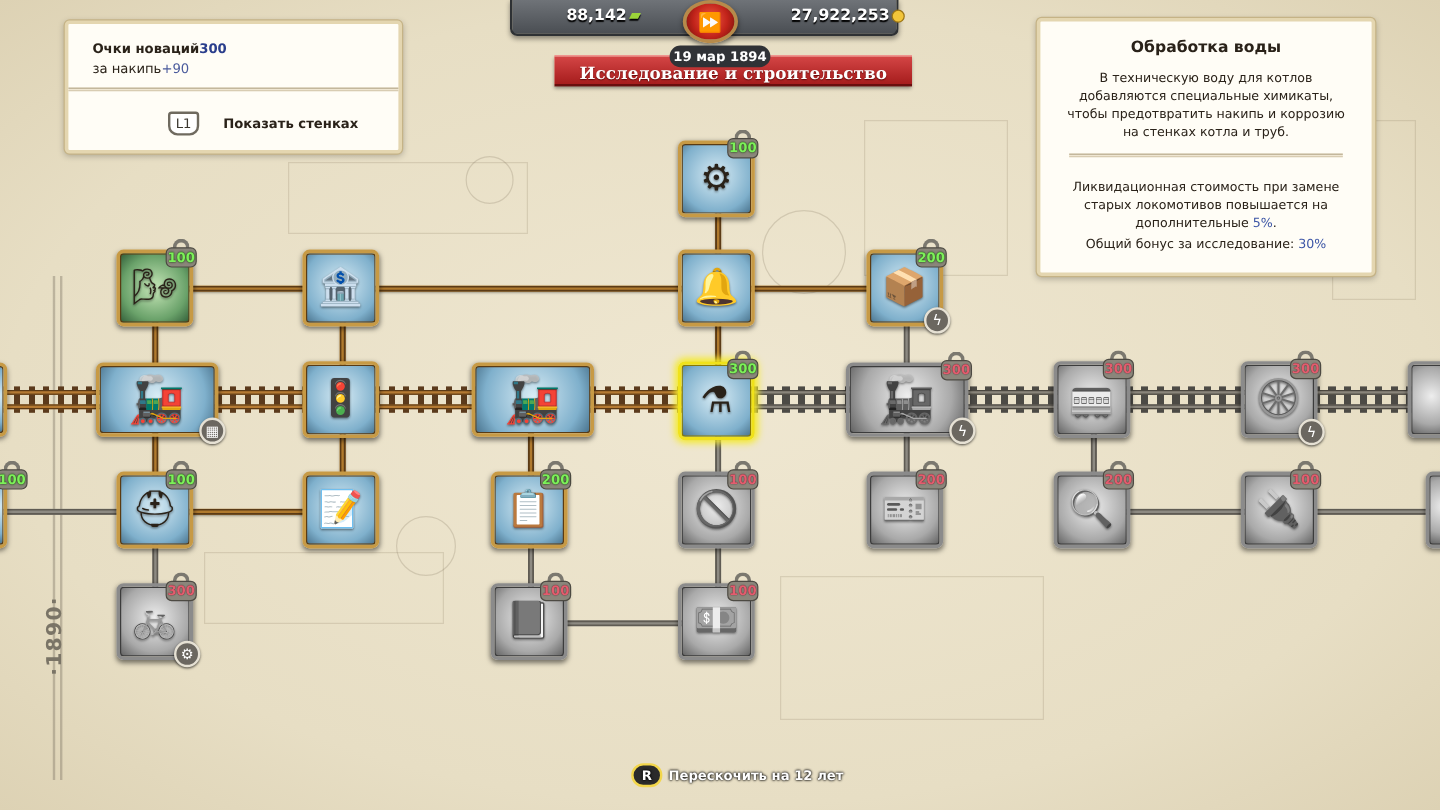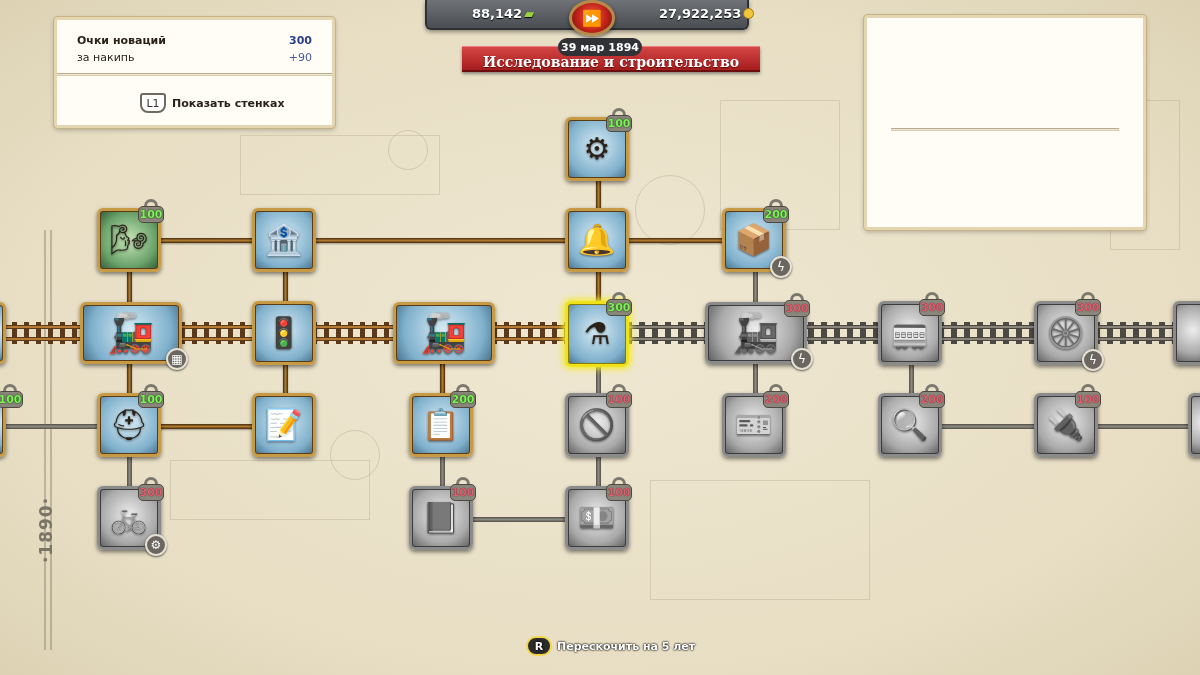--- a/index.html
+++ b/index.html
@@ -45,27 +45,27 @@
   .res{position:absolute;top:6px;color:#fff;font:bold 13px "DejaVu Sans",sans-serif;text-shadow:0 1px 1px #000;display:flex;align-items:center;gap:2px}
   .ffwd{position:absolute;left:569px;top:0;width:46px;height:36px;border-radius:50%;background:radial-gradient(circle at 50% 45%,#f25b45 0%,#c1231a 55%,#6a0f0a 100%);border:3px solid #b78a4a;display:flex;align-items:center;justify-content:center;color:#fff;font-size:16px;box-shadow:0 2px 4px rgba(0,0,0,.5)}
   .date{position:absolute;left:563px;top:38px;width:84px;height:18px;border-radius:9px;background:#303236;color:#fff;font:bold 11px "DejaVu Sans",sans-serif;display:flex;align-items:center;justify-content:center;transform:translateX(-5px)}
   .banner{position:absolute;left:462px;top:46px;width:298px;height:26px;background:linear-gradient(#d44545,#a61d1d);border-top:1px solid #f08080;border-bottom:2px solid #6a0e0e;color:#fff;font:bold 14px "DejaVu Serif",serif;display:flex;align-items:flex-end;justify-content:center;text-shadow:0 1px 1px #5a0a0a;box-shadow:0 2px 3px rgba(0,0,0,.4)}
   .banner:before,.banner:after{content:"";position:absolute;top:6px;width:20px;height:24px;background:#8f1717;z-index:-1}
   .banner:before{left:-14px}.banner:after{right:-14px}
 
   
   .panel{position:absolute;background:#fffdf6;border:3px solid #e4d6b0;border-radius:4px;box-shadow:0 0 0 1px #c5b386,0 2px 5px rgba(0,0,0,.25)}
   .p-left{left:54px;top:17px;width:281px;height:111px}
-  .p-left .row{position:absolute;left:20px;right:20px;display:flex;justify-content:space-between;font-size:11px}
+  .p-left .row{position:absolute;left:20px;right:20px;display:flex;font-size:11px}
   .p-left .r1{top:14px;font-weight:bold}
   .p-left .r2{top:31px}
   .p-left .v1{color:#2a3e8c;font-weight:bold}
   .p-left .v2{color:#4a5a9c}
   .hr{position:absolute;height:3px;border-top:1px solid #b9ac90;border-bottom:1px solid #d8ccb2;background:#efe6d2}
-  .legend-btn{position:absolute;left:83px;top:73px;display:flex;align-items:center;gap:6px;font:bold 11px "DejaVu Sans",sans-serif;cursor:pointer}
+  .legend-btn{position:absolute;left:83px;top:73px;display:flex;align-items:center;gap:20px;font:bold 11px "DejaVu Sans",sans-serif;cursor:pointer}
   .key{display:inline-flex;align-items:center;justify-content:center;width:26px;height:20px;border:2px solid #6f6a5f;border-radius:3px 3px 8px 8px;font-size:11px;font-weight:normal;color:#3b372f;background:#fff}
 
   .p-right{left:864px;top:15px;width:282px;height:215px;text-align:center}
   .p-right h2{position:absolute;left:0;right:0;top:14px;font:bold 13px "DejaVu Sans",sans-serif}
   .p-right .desc{position:absolute;left:16px;right:16px;top:40px;font-size:10.5px;line-height:15px}
   .p-right .eff{position:absolute;left:16px;right:16px;top:131px;font-size:10.5px;line-height:15px}
   .p-right .tot{position:absolute;left:0;right:0;top:180px;font-size:10.5px}
   .hl{color:#3d56a6}
 
   .jump{position:absolute;left:526px;top:636px;display:flex;align-items:center;gap:5px;color:#fff;font:bold 11px "DejaVu Sans",sans-serif;text-shadow:0 0 2px #000,0 0 2px #000;cursor:pointer}
@@ -316,38 +316,42 @@
     <span>27,922,253</span>
     <span style="display:inline-block;width:11px;height:11px;border-radius:50%;background:#f2c53a;border:1px solid #9b7414"></span>
   </div>
 </div>
 <div class="ffwd">
     <span>⏩</span>
   </div>
 <div class="banner">
     <span>Исследование и строительство</span>
   </div>
-<div class="date">39 мар 1894</div>
+<div class="date">19 мар 1894</div>
 
 <div class="panel p-left">
   <div class="row r1">
       <span>Очки новаций</span>
       <span class="v1">300</span>
     </div>
   <div class="row r2">
       <span>за накипь</span>
       <span class="v2">+90</span>
     </div>
   <div class="hr" style="left:0;right:0;top:53px"></div>
   <div class="legend-btn">
     <span class="key">L1</span>
     <span>Показать стенках</span>
   </div>
 </div>
 
 <div class="panel p-right">
+  <h2>Обработка воды</h2>
+  <div class="desc">В техническую воду для котлов добавляются специальные химикаты, чтобы предотвратить накипь и коррозию на стенках котла и труб.</div>
   <div class="hr" style="left:24px;right:24px;top:110px"></div>
+  <div class="eff"><span>Ликвидационная стоимость при замене старых локомотивов повышается на дополнительные </span><span class="hl">5%</span><span>.</span></div>
+  <div class="tot"><span>Общий бонус за исследование: </span><span class="hl">30%</span></div>
 </div>
 
 <div class="jump">
   <span class="rbtn">R</span>
-  <span>Перескочить на 5 лет</span>
+  <span>Перескочить на 12 лет</span>
 </div>
 
 </body></html>

